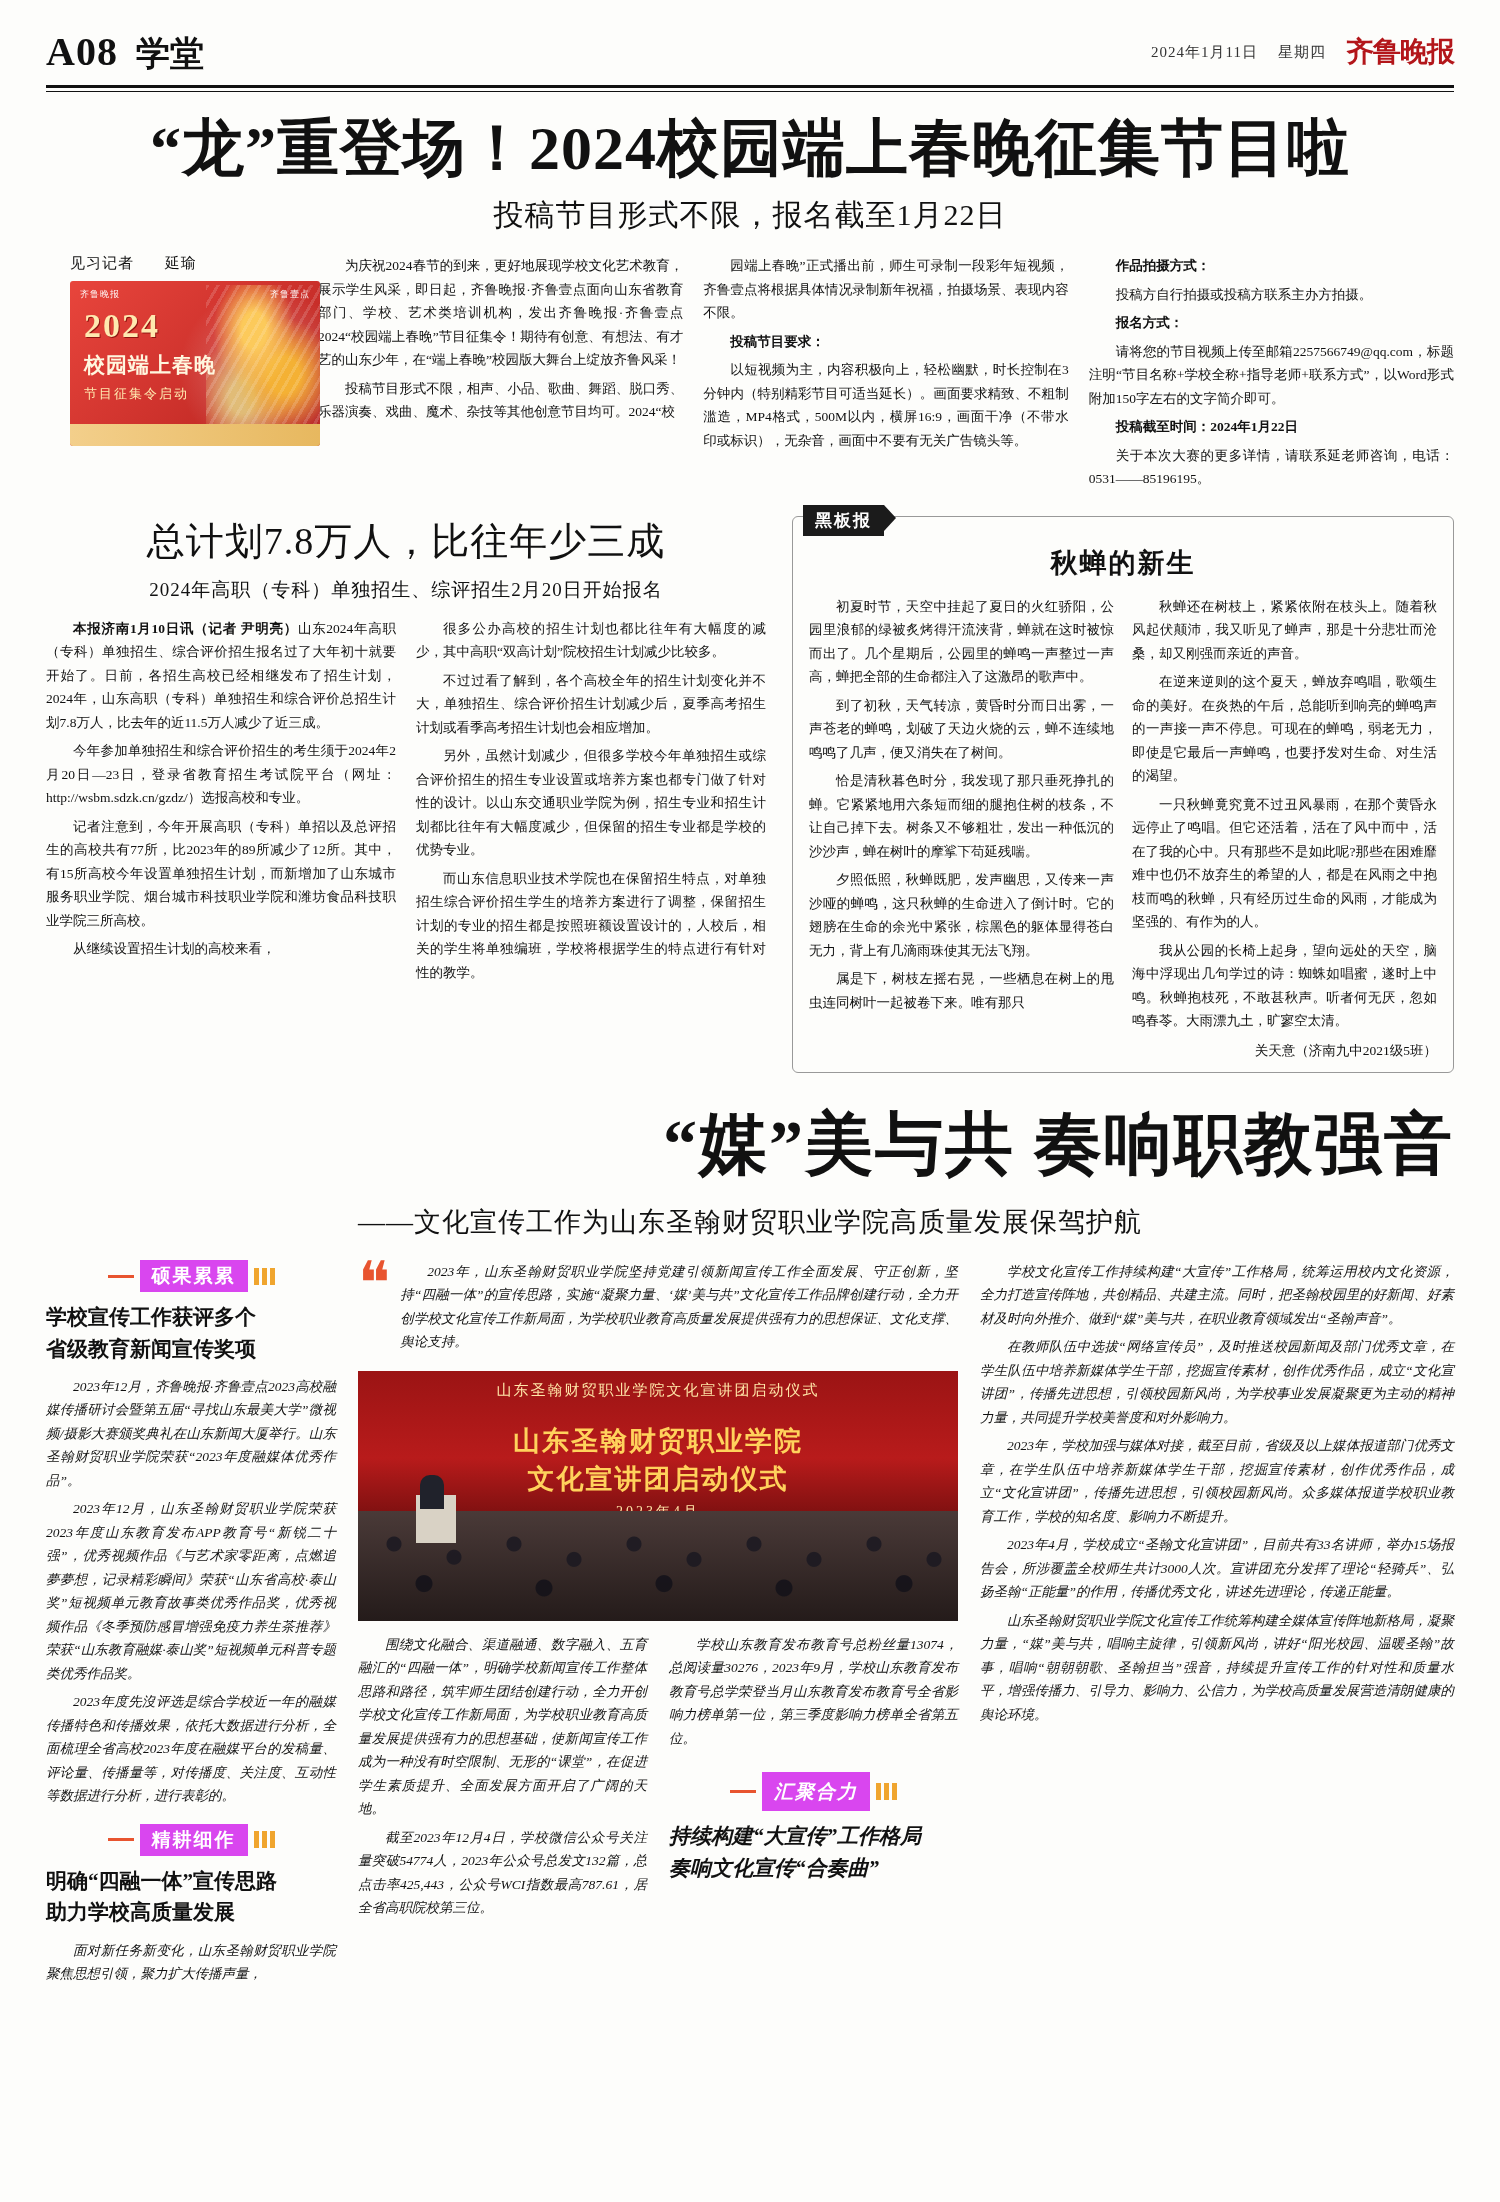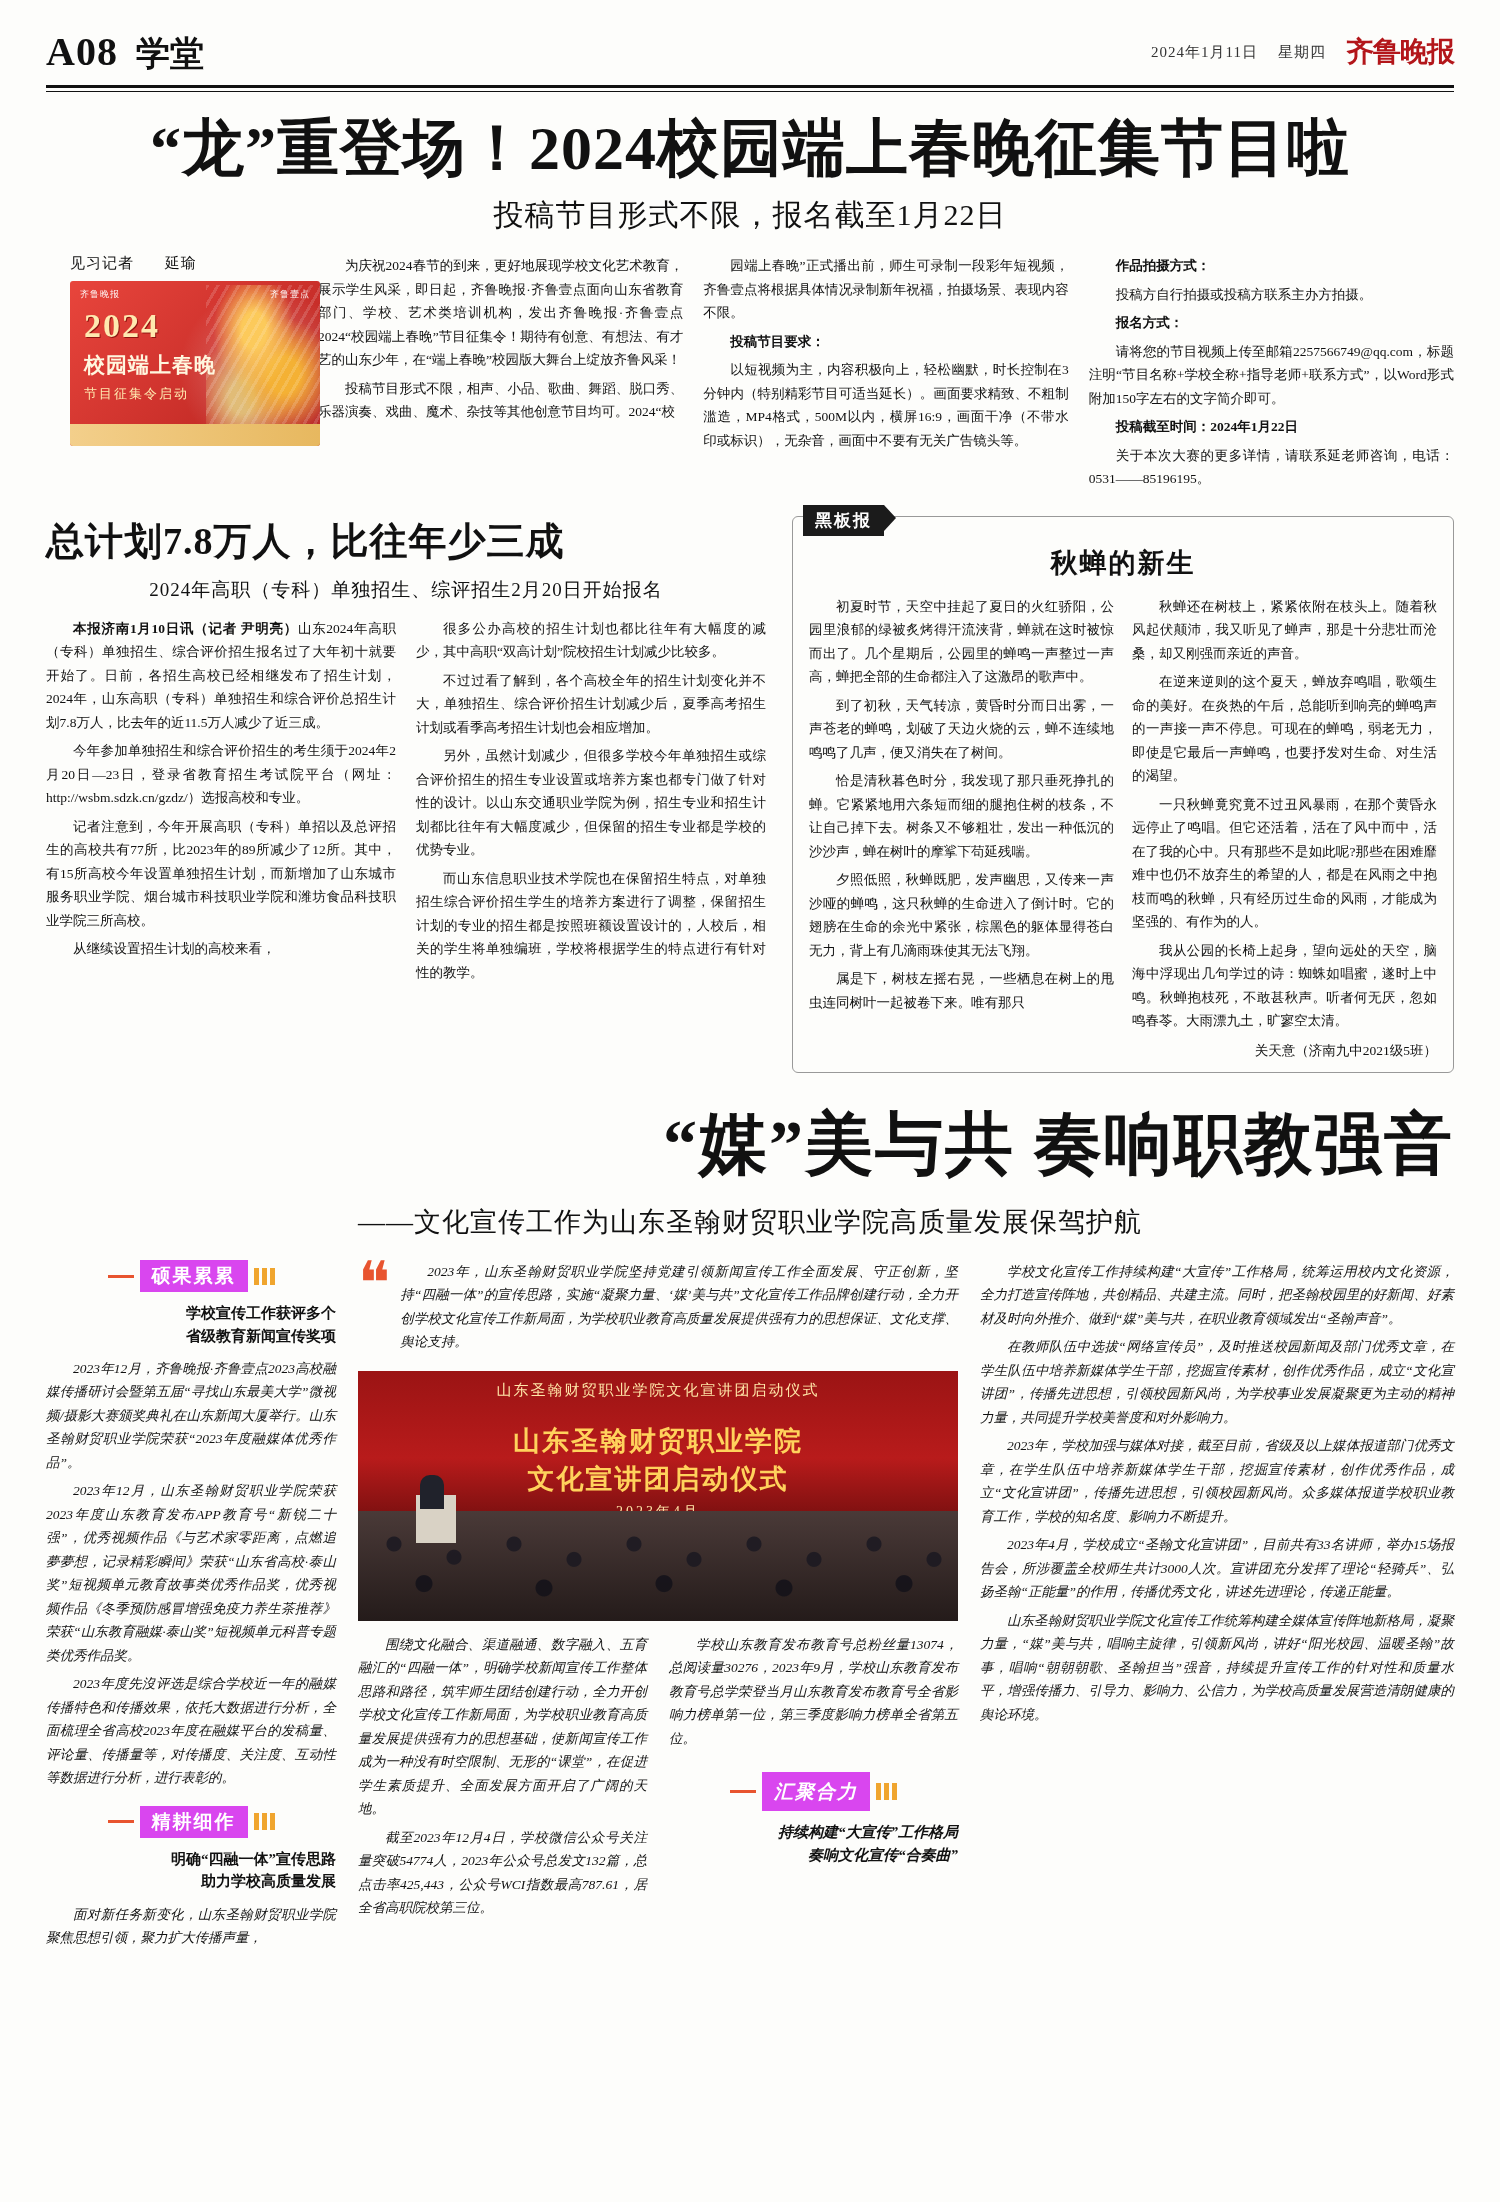--- a/index.html
+++ b/index.html
@@ -73,21 +73,21 @@
 
   .lead-text { flex:1; display:flex; gap:20px; font-size:13.5px; line-height:1.74; text-align:justify; }
   .lead-text .c { flex:1; }
   .lead-text p { margin:0 0 5px 0; text-indent:2em; }
   .sub-h { font-weight:bold; text-indent:0; }
 
   
   .mid { margin-top:20px; display:flex; gap:26px; }
   .mid-left { width:720px; }
   .mid-right { flex:1; position:relative; }
-  .mid-hd { font-size:38px; font-weight:bold; text-align:left; letter-spacing:1px; }
+  .mid-hd { font-size:38px; font-weight:normal; text-align:center; letter-spacing:1px; }
   .mid-sub { font-size:19px; text-align:center; margin-top:10px; letter-spacing:1px; }
   .mid-body { margin-top:14px; display:flex; gap:20px; font-size:13.5px; line-height:1.74; text-align:justify; }
   .mid-body .c { flex:1; }
   .mid-body p { margin:0 0 5px 0; text-indent:2em; }
 
   .blackboard-box { border:1px solid #999; border-radius:6px; padding:14px 16px 10px 16px; position:relative; height:100%; }
   .bb-tag {
     position:absolute; top:-12px; left:10px; background:#1b1b1b; color:#fff;
     font-size:17px; font-weight:bold; padding:4px 12px; letter-spacing:2px;
   }
@@ -114,21 +114,21 @@
   .col3 { flex:1; }
 
   .badge-wrap { display:flex; align-items:center; gap:6px; justify-content:center; margin-bottom:10px; }
   .badge {
     background:#d946ef; color:#fff; font-size:19px; font-weight:bold;
     padding:3px 12px; letter-spacing:2px;
   }
   .badge-lines { display:flex; gap:3px; }
   .badge-lines i { display:block; width:5px; height:17px; background:#f0a52e; }
   .badge-dash { width:26px; height:3px; background:#e8542f; }
-  .sec-h { text-align:right; font-size:15px; font-weight:bold; line-height:1.5; margin-bottom:10px; }
+  .sec-h { text-align:left; font-size:21px; font-weight:bold; line-height:1.5; margin-bottom:10px; }
 
   .quote-mark { font-size:60px; color:#e8542f; line-height:0.8; font-family:"Liberation Serif", serif; }
   .intro-flex { display:flex; gap:10px; align-items:flex-start; }
   .intro-flex .fc { flex:1; }
 
   
   .photo { margin-top:12px; width:600px; height:250px; position:relative; overflow:hidden; background:#2a0b0b; }
   .photo-bg {
     position:absolute; inset:0;
     background:

